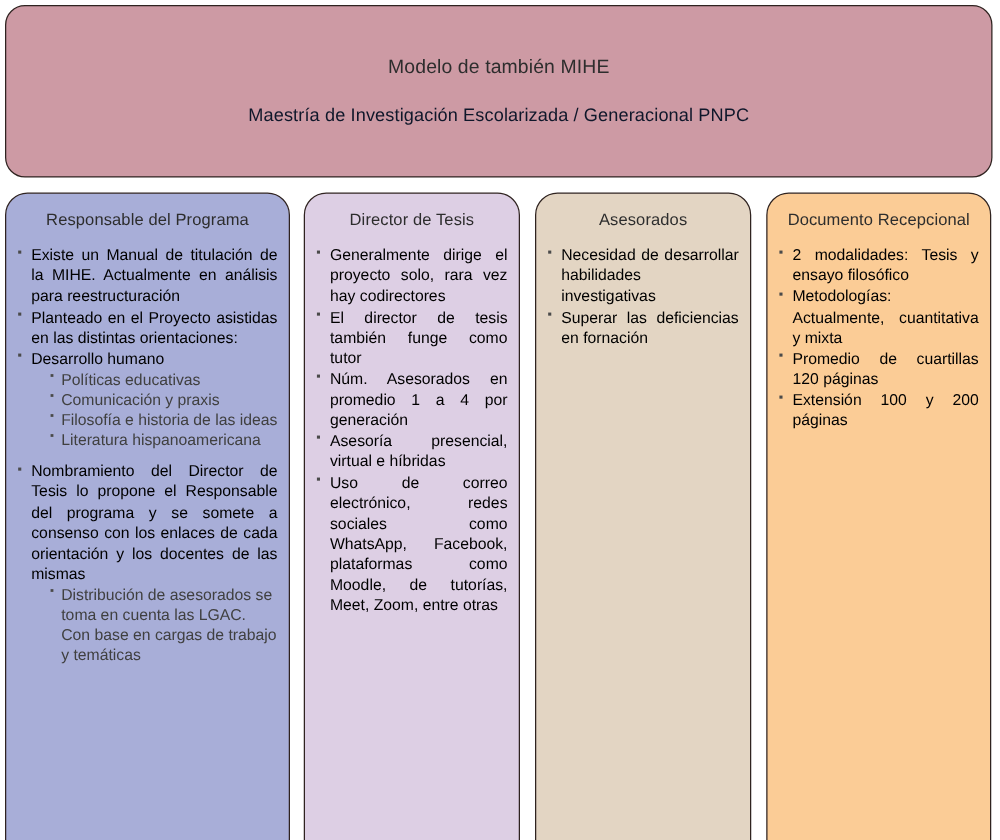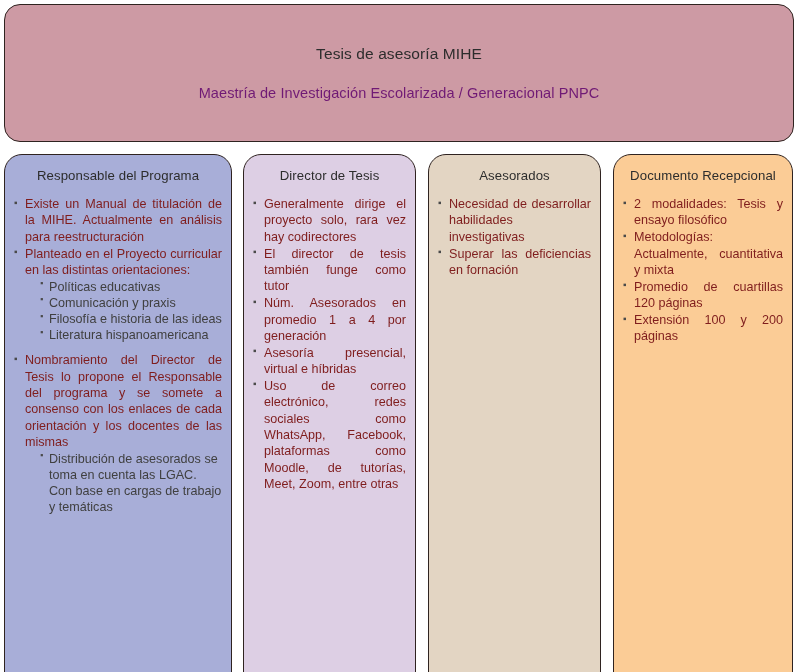--- a/index.html
+++ b/index.html
@@ -38,21 +38,21 @@
     color: #2b2b2b;
   }
   .header-line-1 {
     font-size: 15.5px;
     letter-spacing: 0.1px;
     color: #2d2d2d;
   }
   .header-line-2 {
     font-size: 14.5px;
     letter-spacing: 0.1px;
-    color: #701a75;
+    color: #0f172a;
   }
 
   
   .panel {
     position: absolute;
     top: 154px;
     height: 652px;
     border: 1.3px solid #2f2320;
     border-radius: 18px;
     padding: 10px 9px 8px 9px;
@@ -76,21 +76,21 @@
     list-style: none;
     margin: 0;
     padding: 0;
   }
   ul.bullets > li {
     position: relative;
     padding-left: 11px;
     margin: 0 0 0.5px 0;
     font-size: 12.6px;
     line-height: 1.30;
-    color: #7f1d1d;
+    color: #000000;
     text-align: justify;
     text-justify: inter-word;
   }
   ul.bullets > li::before {
     content: "\25AA";
     position: absolute;
     left: 0;
     top: -0.5px;
     font-size: 10px;
     color: #4a4a4a;
@@ -123,30 +123,31 @@
   }
   .nojustify { text-align: left !important; }
   .gap-top { margin-top: 9px !important; }
 </style>
 </head>
 <body>
 
 <div id="diagram">
 
   <div class="header-box" style="background: rgb(205, 154, 164);">
-    <div class="header-line-1">Tesis de asesoría MIHE</div>
+    <div class="header-line-1">Modelo de también MIHE</div>
     <div class="header-line-2">Maestría de Investigación Escolarizada / Generacional PNPC</div>
   </div>
 
   <div class="panel panel-1" style="background: rgb(168, 174, 216);">
     <div class="panel-title">Responsable del Programa</div>
 
     <ul class="bullets">
       <li><span class="txt">Existe un Manual de titulación de la MIHE. Actualmente en análisis para reestructuración</span></li>
-      <li><span class="txt">Planteado en el Proyecto curricular en las distintas orientaciones:</span></li>
+      <li><span class="txt">Planteado en el Proyecto asistidas en las distintas orientaciones:</span></li>
+      <li class="nojustify"><span class="txt">Desarrollo humano</span></li>
     </ul>
 
     <ul class="sub">
       <li><span>Políticas educativas</span></li>
       <li><span>Comunicación y praxis</span></li>
       <li><span>Filosofía e historia de las ideas</span></li>
       <li><span>Literatura hispanoamericana</span></li>
     </ul>
 
     <ul class="bullets">

